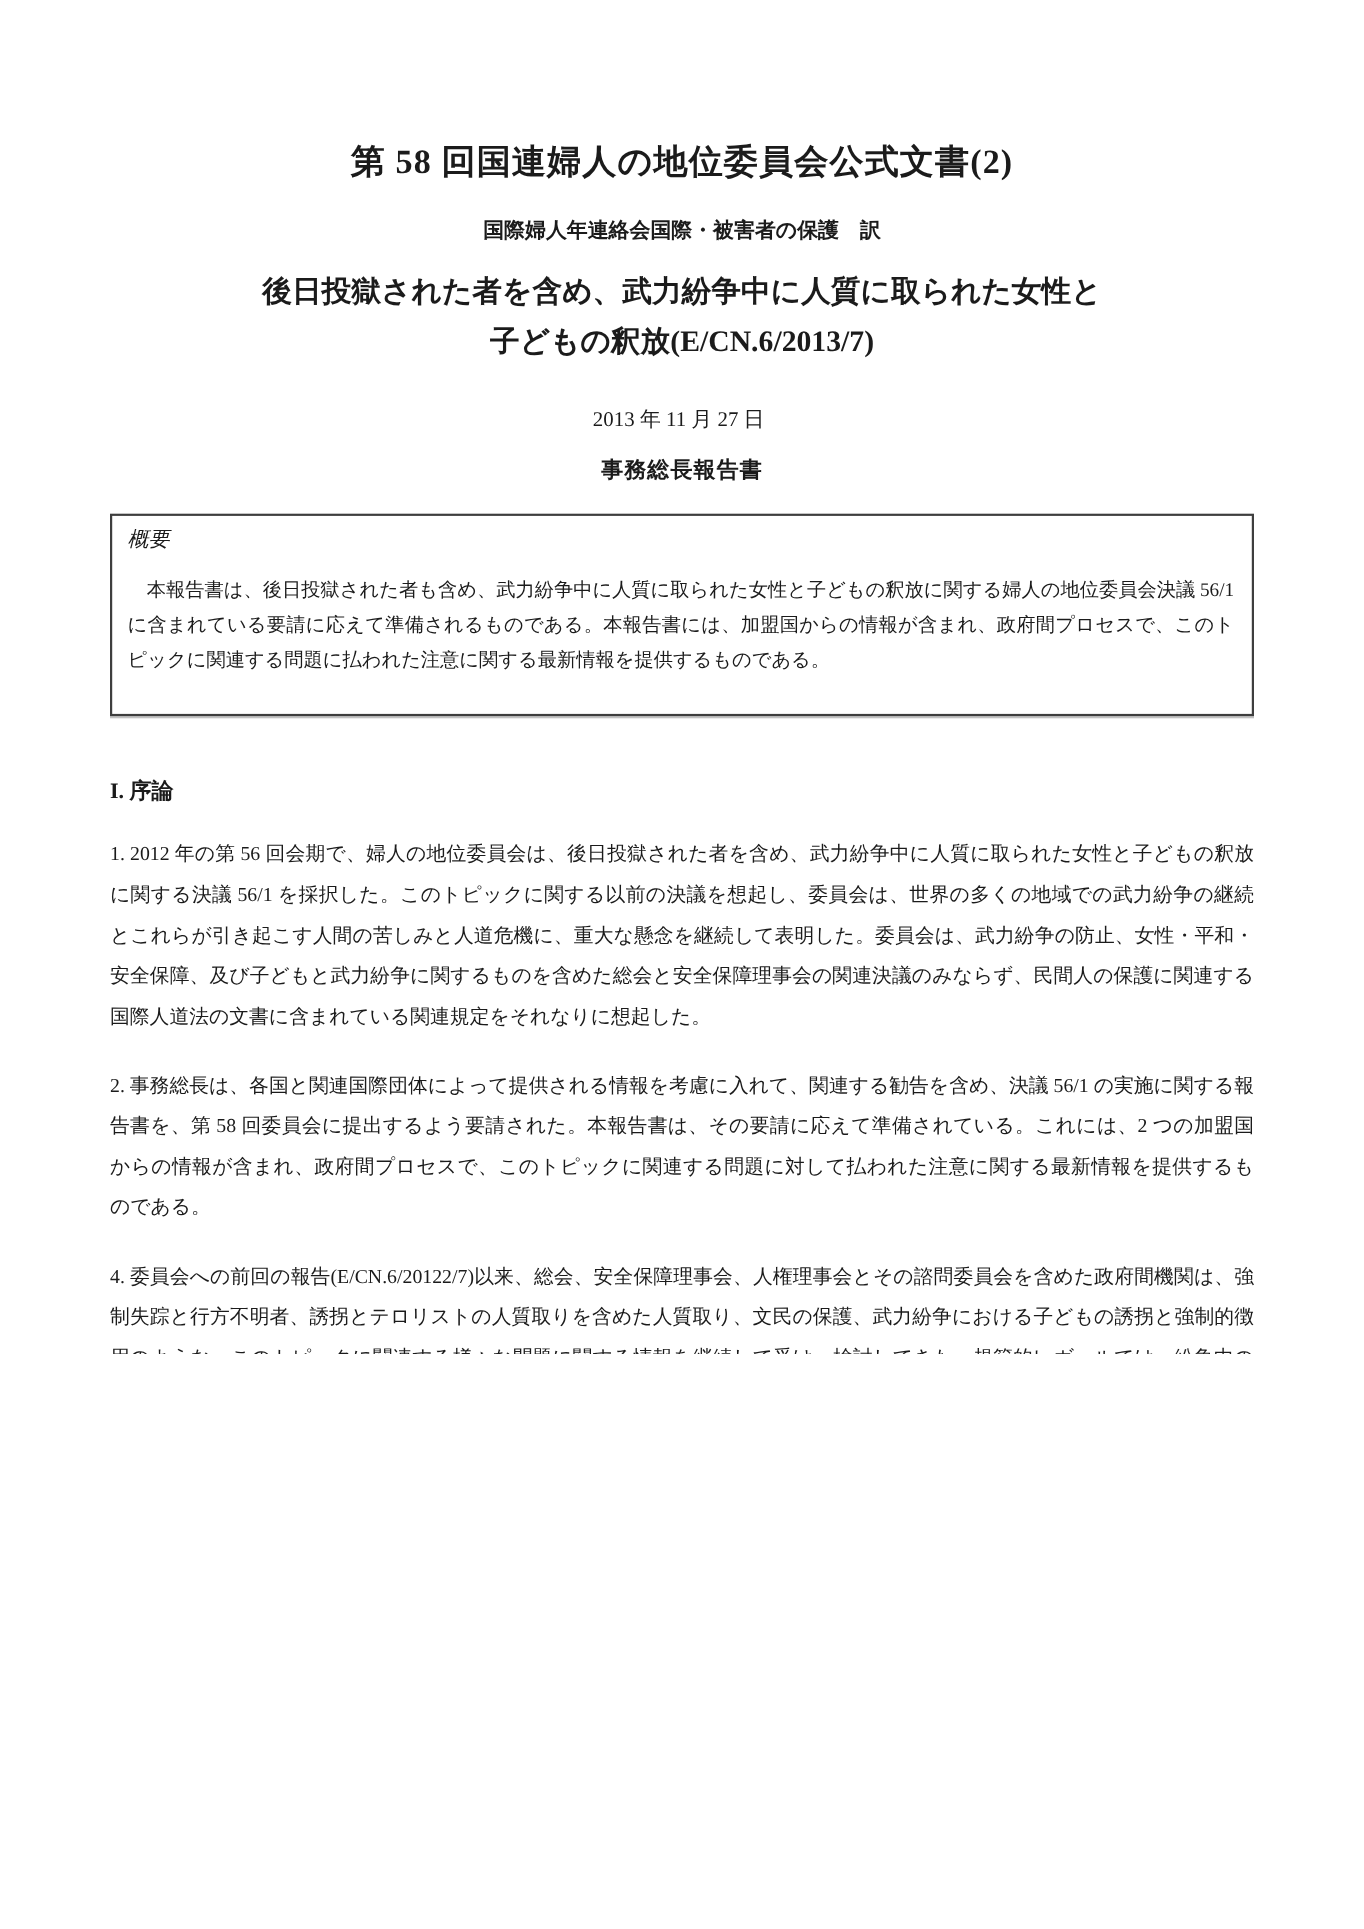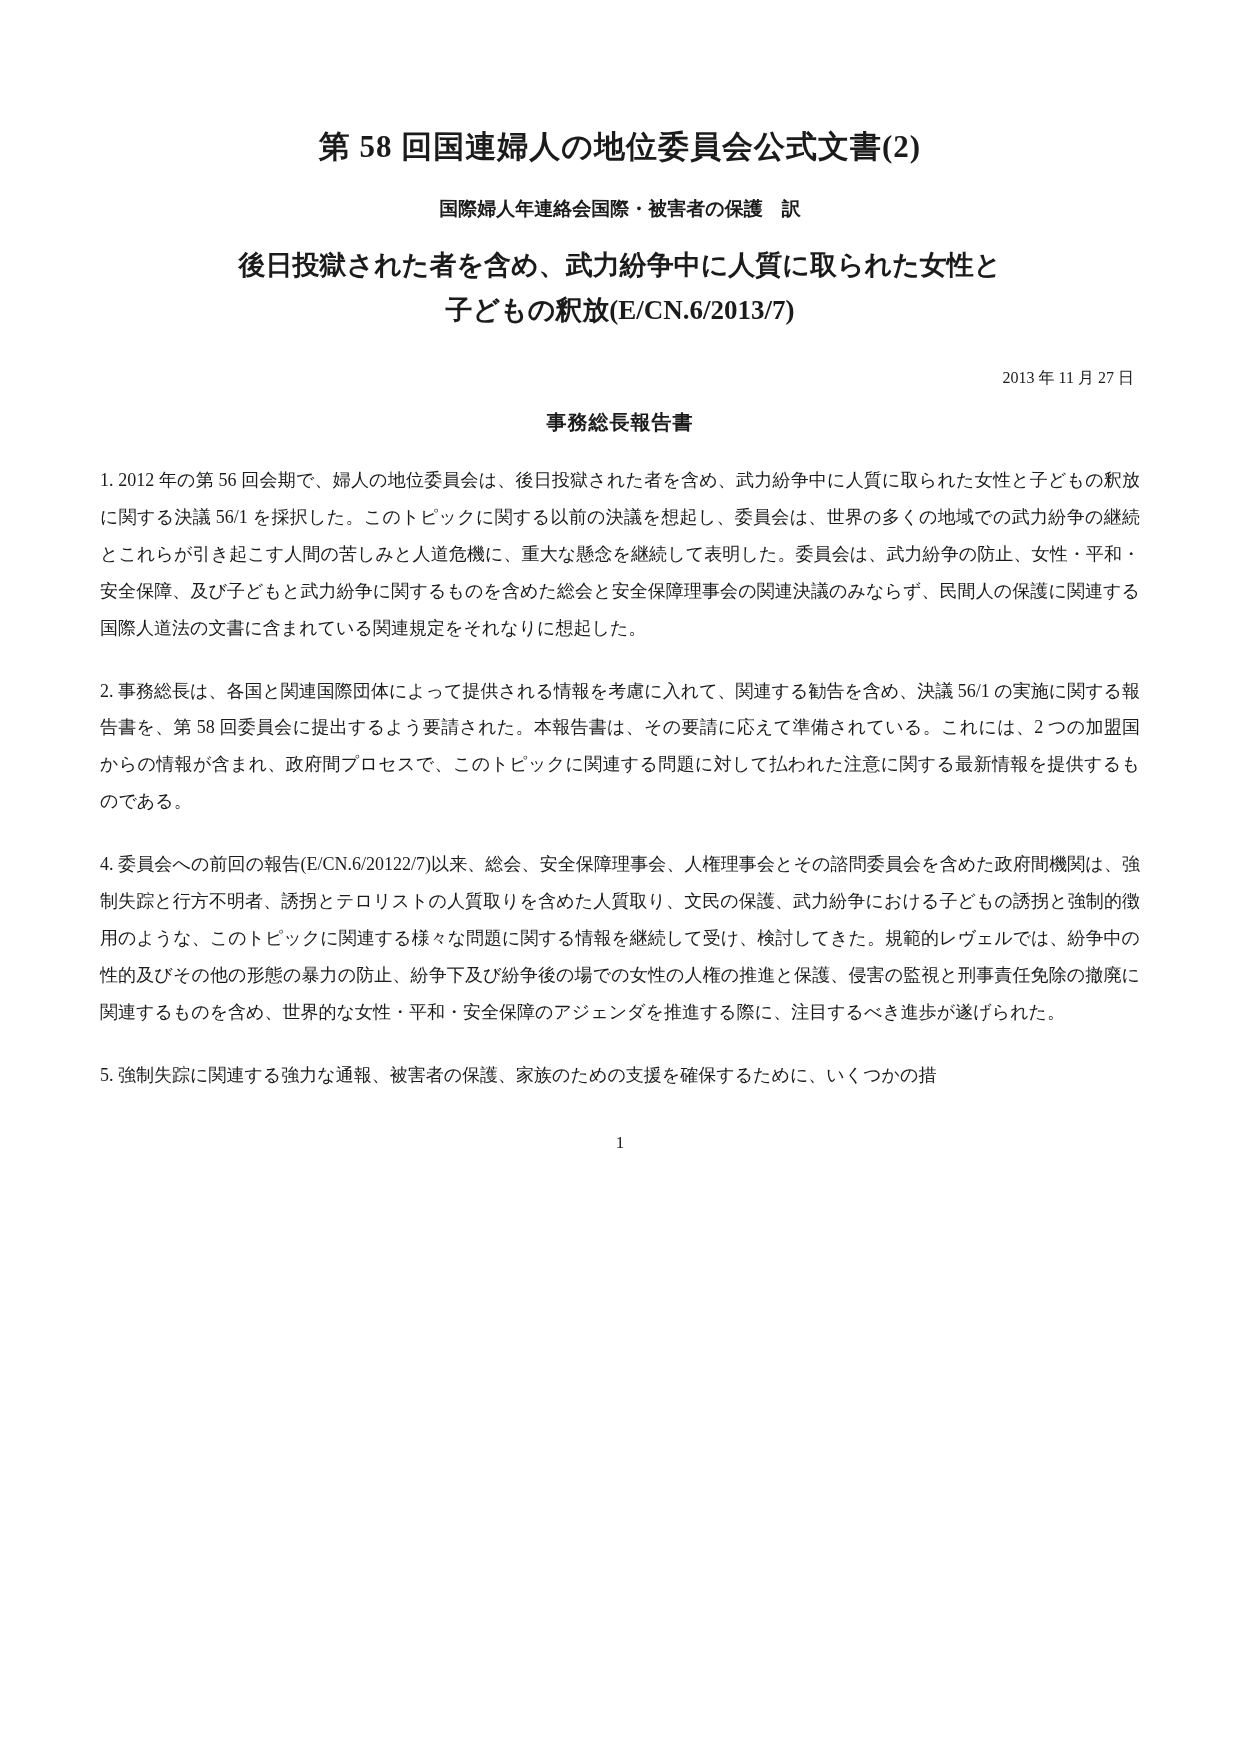--- a/index.html
+++ b/index.html
@@ -35,22 +35,22 @@
   .doc-title {
     margin-top: 21px;
     text-align: center;
     font-size: 27px;
     font-weight: 700;
     line-height: 1.65;
   }
   .date-line {
     margin-top: 36px;
     padding-right: 6px;
-    text-align: right;
-    font-size: 16px;
+    text-align: center;
+    font-size: 19px;
   }
   .report-heading {
     margin-top: 20px;
     text-align: center;
     font-size: 20px;
     font-weight: 700;
     letter-spacing: 1px;
   }
   .summary-box {
     margin-top: 26px;
@@ -99,22 +99,27 @@
 
     <div class="doc-title">
       <div>後日投獄された者を含め、武力紛争中に人質に取られた女性と</div>
       <div>子どもの釈放(E/CN.6/2013/7)</div>
     </div>
 
     <div class="date-line">2013 年 11 月 27 日</div>
 
     <div class="report-heading">事務総長報告書</div>
 
+    <div class="summary-box">
+      <div class="summary-label">概要</div>
+      <p class="summary-body">本報告書は、後日投獄された者も含め、武力紛争中に人質に取られた女性と子どもの釈放に関する婦人の地位委員会決議 56/1 に含まれている要請に応えて準備されるものである。本報告書には、加盟国からの情報が含まれ、政府間プロセスで、このトピックに関連する問題に払われた注意に関する最新情報を提供するものである。</p>
+    </div>
 
     <div class="section">
+      <div class="section-heading">I. 序論</div>
       <p class="body-paragraph">1. 2012 年の第 56 回会期で、婦人の地位委員会は、後日投獄された者を含め、武力紛争中に人質に取られた女性と子どもの釈放に関する決議 56/1 を採択した。このトピックに関する以前の決議を想起し、委員会は、世界の多くの地域での武力紛争の継続とこれらが引き起こす人間の苦しみと人道危機に、重大な懸念を継続して表明した。委員会は、武力紛争の防止、女性・平和・安全保障、及び子どもと武力紛争に関するものを含めた総会と安全保障理事会の関連決議のみならず、民間人の保護に関連する国際人道法の文書に含まれている関連規定をそれなりに想起した。</p>
       <p class="body-paragraph">2. 事務総長は、各国と関連国際団体によって提供される情報を考慮に入れて、関連する勧告を含め、決議 56/1 の実施に関する報告書を、第 58 回委員会に提出するよう要請された。本報告書は、その要請に応えて準備されている。これには、2 つの加盟国からの情報が含まれ、政府間プロセスで、このトピックに関連する問題に対して払われた注意に関する最新情報を提供するものである。</p>
     </div>
 
 
     <div class="section">
       <p class="body-paragraph">4. 委員会への前回の報告(E/CN.6/20122/7)以来、総会、安全保障理事会、人権理事会とその諮問委員会を含めた政府間機関は、強制失踪と行方不明者、誘拐とテロリストの人質取りを含めた人質取り、文民の保護、武力紛争における子どもの誘拐と強制的徴用のような、このトピックに関連する様々な問題に関する情報を継続して受け、検討してきた。規範的レヴェルでは、紛争中の性的及びその他の形態の暴力の防止、紛争下及び紛争後の場での女性の人権の推進と保護、侵害の監視と刑事責任免除の撤廃に関連するものを含め、世界的な女性・平和・安全保障のアジェンダを推進する際に、注目するべき進歩が遂げられた。</p>
       <p class="body-paragraph">5. 強制失踪に関連する強力な通報、被害者の保護、家族のための支援を確保するために、いくつかの措</p>
     </div>
 

